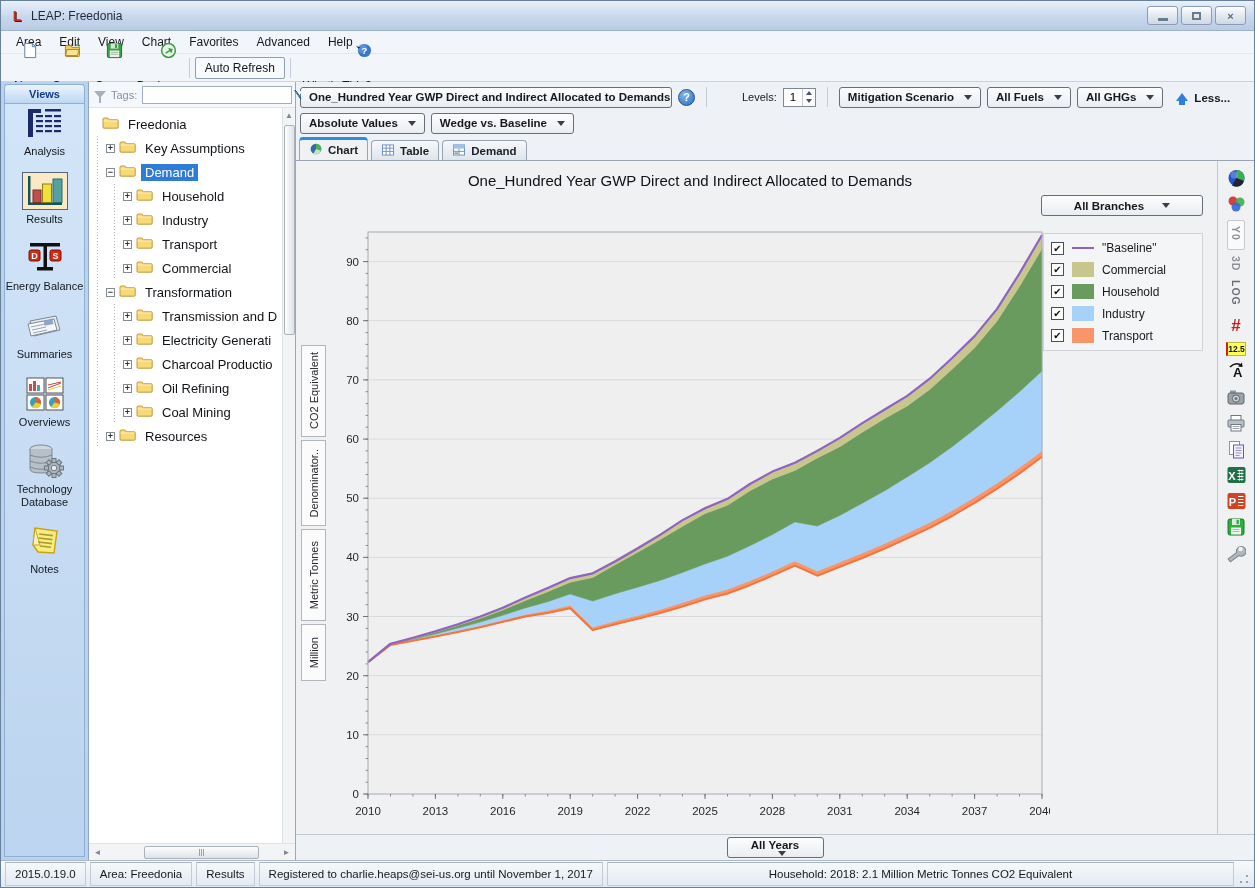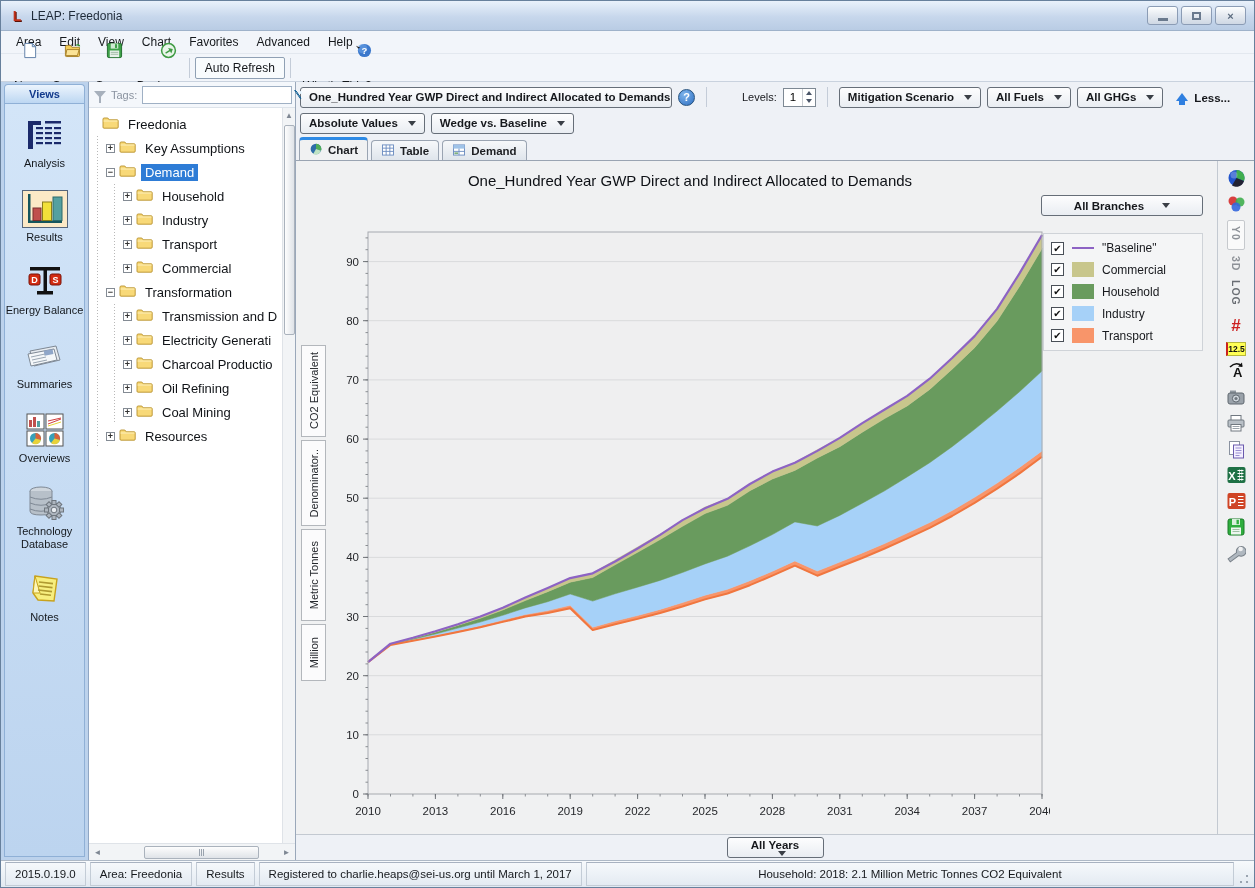--- a/index.html
+++ b/index.html
@@ -24,21 +24,21 @@
   .tool-sep { width:1px; height:20px; background:#c4ccd8; margin:0 5px; }
   .toggle-btn { border:1px solid #8fa0b4; border-radius:2px; padding:3px 9px; background:#f8fbfd; }
   .ticon { width:17px; height:17px; display:inline-flex; align-items:center; justify-content:center;}
 
   
   .main { flex:1; display:flex; min-height:0; }
 
   
   .views-col { width:88px; background:#bcd2ec; border-right:1px solid #8fa6c4; display:flex; flex-direction:column; flex:0 0 auto;}
   .views-header { margin:2px 3px 0; height:19px; background:linear-gradient(#ecf4fd,#bdd7f2); border:1px solid #8fb0d6; border-bottom:0; border-radius:4px 4px 0 0; color:#123a8c; font-size:11px; font-weight:bold; display:flex; align-items:center; justify-content:center;}
-  .views-body { flex:1; border:1px solid #8fb0d6; margin:0 3px 3px; background:linear-gradient(#d3e5f8,#bcd4ef); display:flex; flex-direction:column; align-items:center; padding-top:12px; gap:20px; overflow:hidden;}
+  .views-body { flex:1; border:1px solid #8fb0d6; margin:0 3px 3px; background:linear-gradient(#d3e5f8,#bcd4ef); display:flex; flex-direction:column; align-items:center; gap:14px; overflow:hidden;}
   .view-item { display:flex; flex-direction:column; align-items:center; gap:3px; width:82px;}
   .view-item .vicon { width:46px; height:38px; display:flex; align-items:center; justify-content:center; border:1px solid transparent;}
   .view-item.selected .vicon { background:#fbe9c6; border:1px solid #55657a;}
   .view-label { font-size:11px; color:#14181d; text-align:center; line-height:1.15;}
 
   
   .tree-col { width:207px; background:#fff; border-right:1px solid #9aa8ba; display:flex; flex-direction:column; flex:0 0 auto;}
   .tags-row { height:26px; display:flex; align-items:center; gap:5px; padding:0 5px; background:#f4f7fb; border-bottom:1px solid #dde3ea; flex:0 0 auto;}
   .funnel { width:0; height:0; border-left:6px solid transparent; border-right:6px solid transparent; border-top:7px solid #a7b0bc; position:relative;}
   .funnel:after { content:""; position:absolute; left:-1px; top:-1px; width:2px; height:6px; background:#a7b0bc;}
@@ -846,21 +846,21 @@
       </div>
 
     </div>
   </div>
 
   <div class="statusbar">
     <span id="status-fields" style="display:flex;gap:4px">
         <div class="status-field">2015.0.19.0</div>
         <div class="status-field">Area: Freedonia</div>
         <div class="status-field">Results</div>
-        <div class="status-field">Registered to charlie.heaps@sei-us.org until March 1, 2017</div>
+        <div class="status-field">Registered to charlie.heaps@sei-us.org until November 1, 2017</div>
       </span>
     <div class="status-field right">
         <span>Household: 2018: 2.1 Million Metric Tonnes CO2 Equivalent</span>
       </div>
     <div class="resize-grip"></div>
   </div>
 
 </div>
 
 </body></html>

